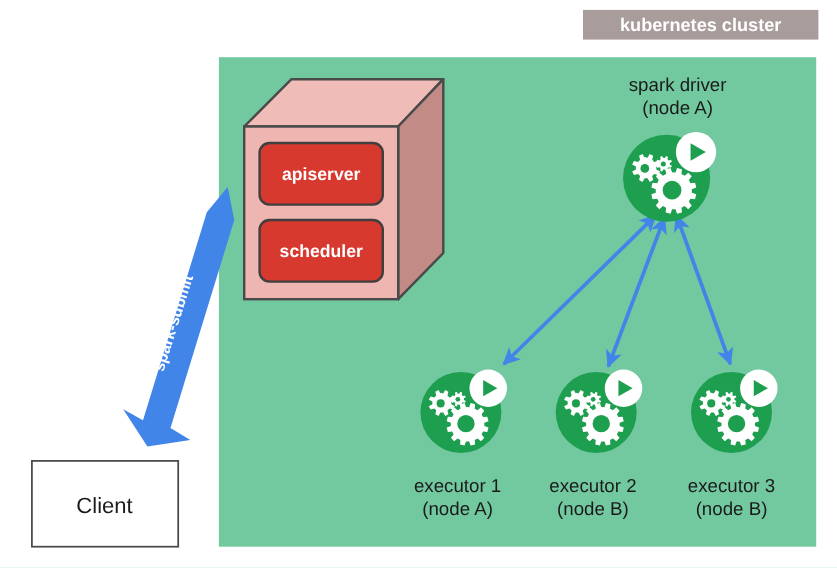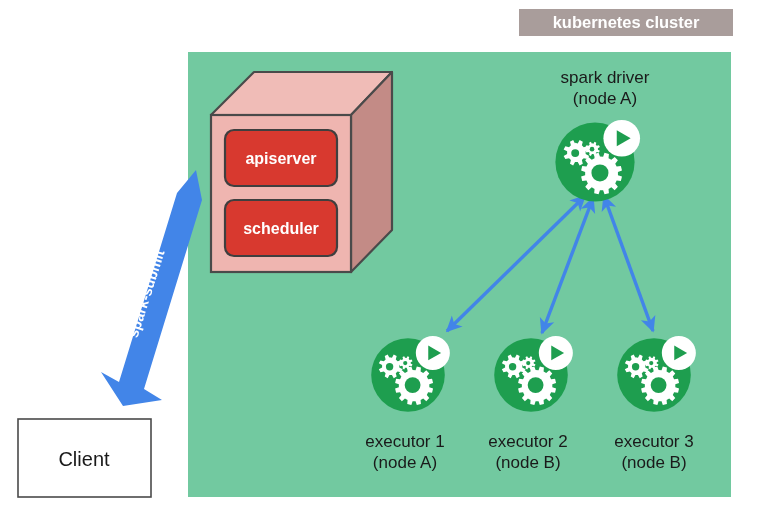--- a/index.html
+++ b/index.html
@@ -9,21 +9,21 @@
   }
   body {
     width: 761px;
     height: 516px;
     position: relative;
     overflow: hidden;
     font-family: "Liberation Sans", sans-serif;
   }
   #diagram-root {
     position: absolute;
-    left: 1px;
+    left: 12px;
     top: 0;
     width: 690px;
     height: 516px;
   }
   svg.stage {
     position: absolute;
     left: 0;
     top: 0;
     width: 761px;
     height: 516px;

